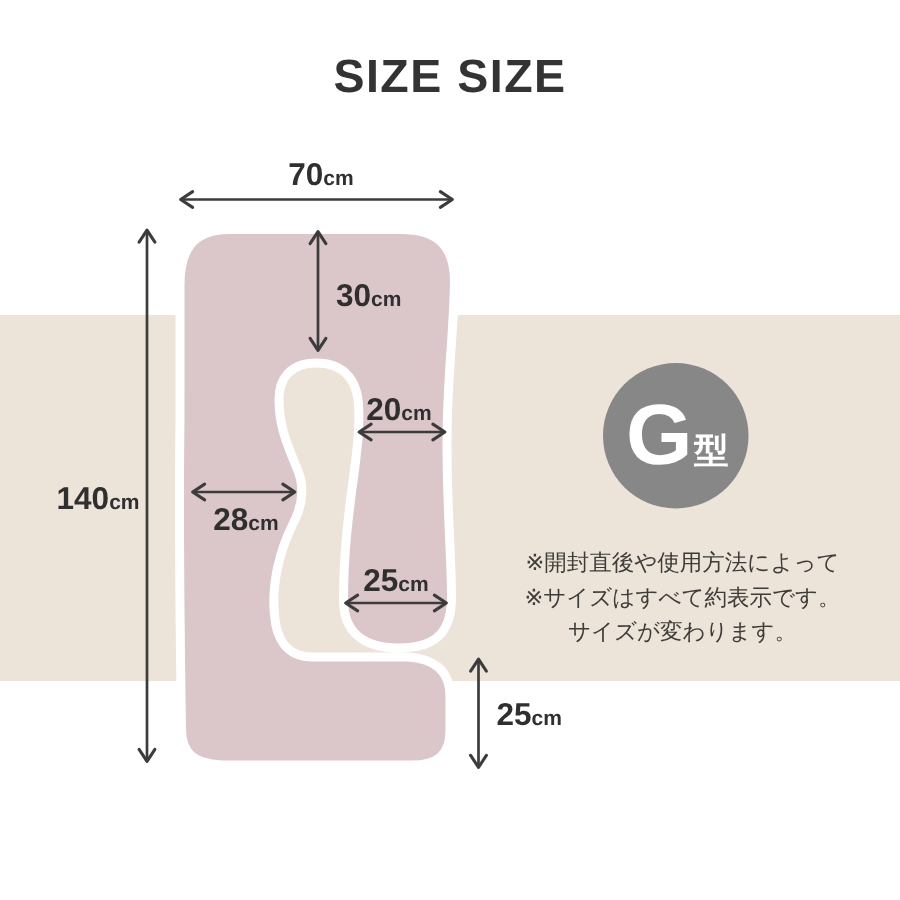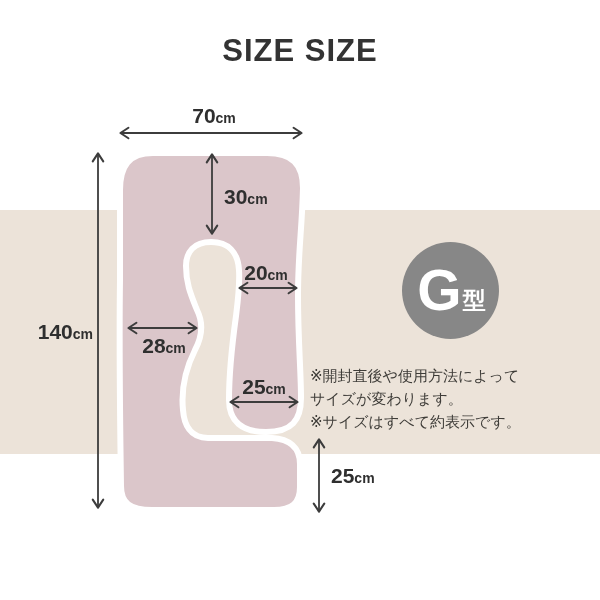--- a/index.html
+++ b/index.html
@@ -30,21 +30,21 @@
   .badge-g{
     color:#ffffff;font-size:57px;font-weight:800;line-height:1;
     margin-left:2px;
   }
   .badge-kata{
     color:#ffffff;font-size:23px;font-weight:700;line-height:1;
     margin-top:20px;margin-left:1px;
   }
   .notes{
     position:absolute;left:310px;top:364px;width:290px;
-    color:#3e3c38;font-size:15px;line-height:23px;
+    text-align:center;color:#3e3c38;font-size:15px;line-height:23px;
     font-weight:500;
   }
 </style>
 </head>
 <body>
 
 <div class="stage">
 
   <div class="title">SIZE SIZE</div>
 
@@ -106,17 +106,17 @@
     <text class="dim-text" x="331" y="483" text-anchor="start"><tspan class="dim-val">25</tspan><tspan class="dim-unit">cm</tspan></text>
   </svg>
 
   <div class="badge">
     <span class="badge-g">G</span>
     <span class="badge-kata">型</span>
   </div>
 
   <div class="notes">
     <div>※開封直後や使用方法によって</div>
+    <div>※サイズはすべて約表示です。</div>
     <div>サイズが変わります。</div>
-    <div>※サイズはすべて約表示です。</div>
   </div>
 
 </div>
 
 </body></html>

